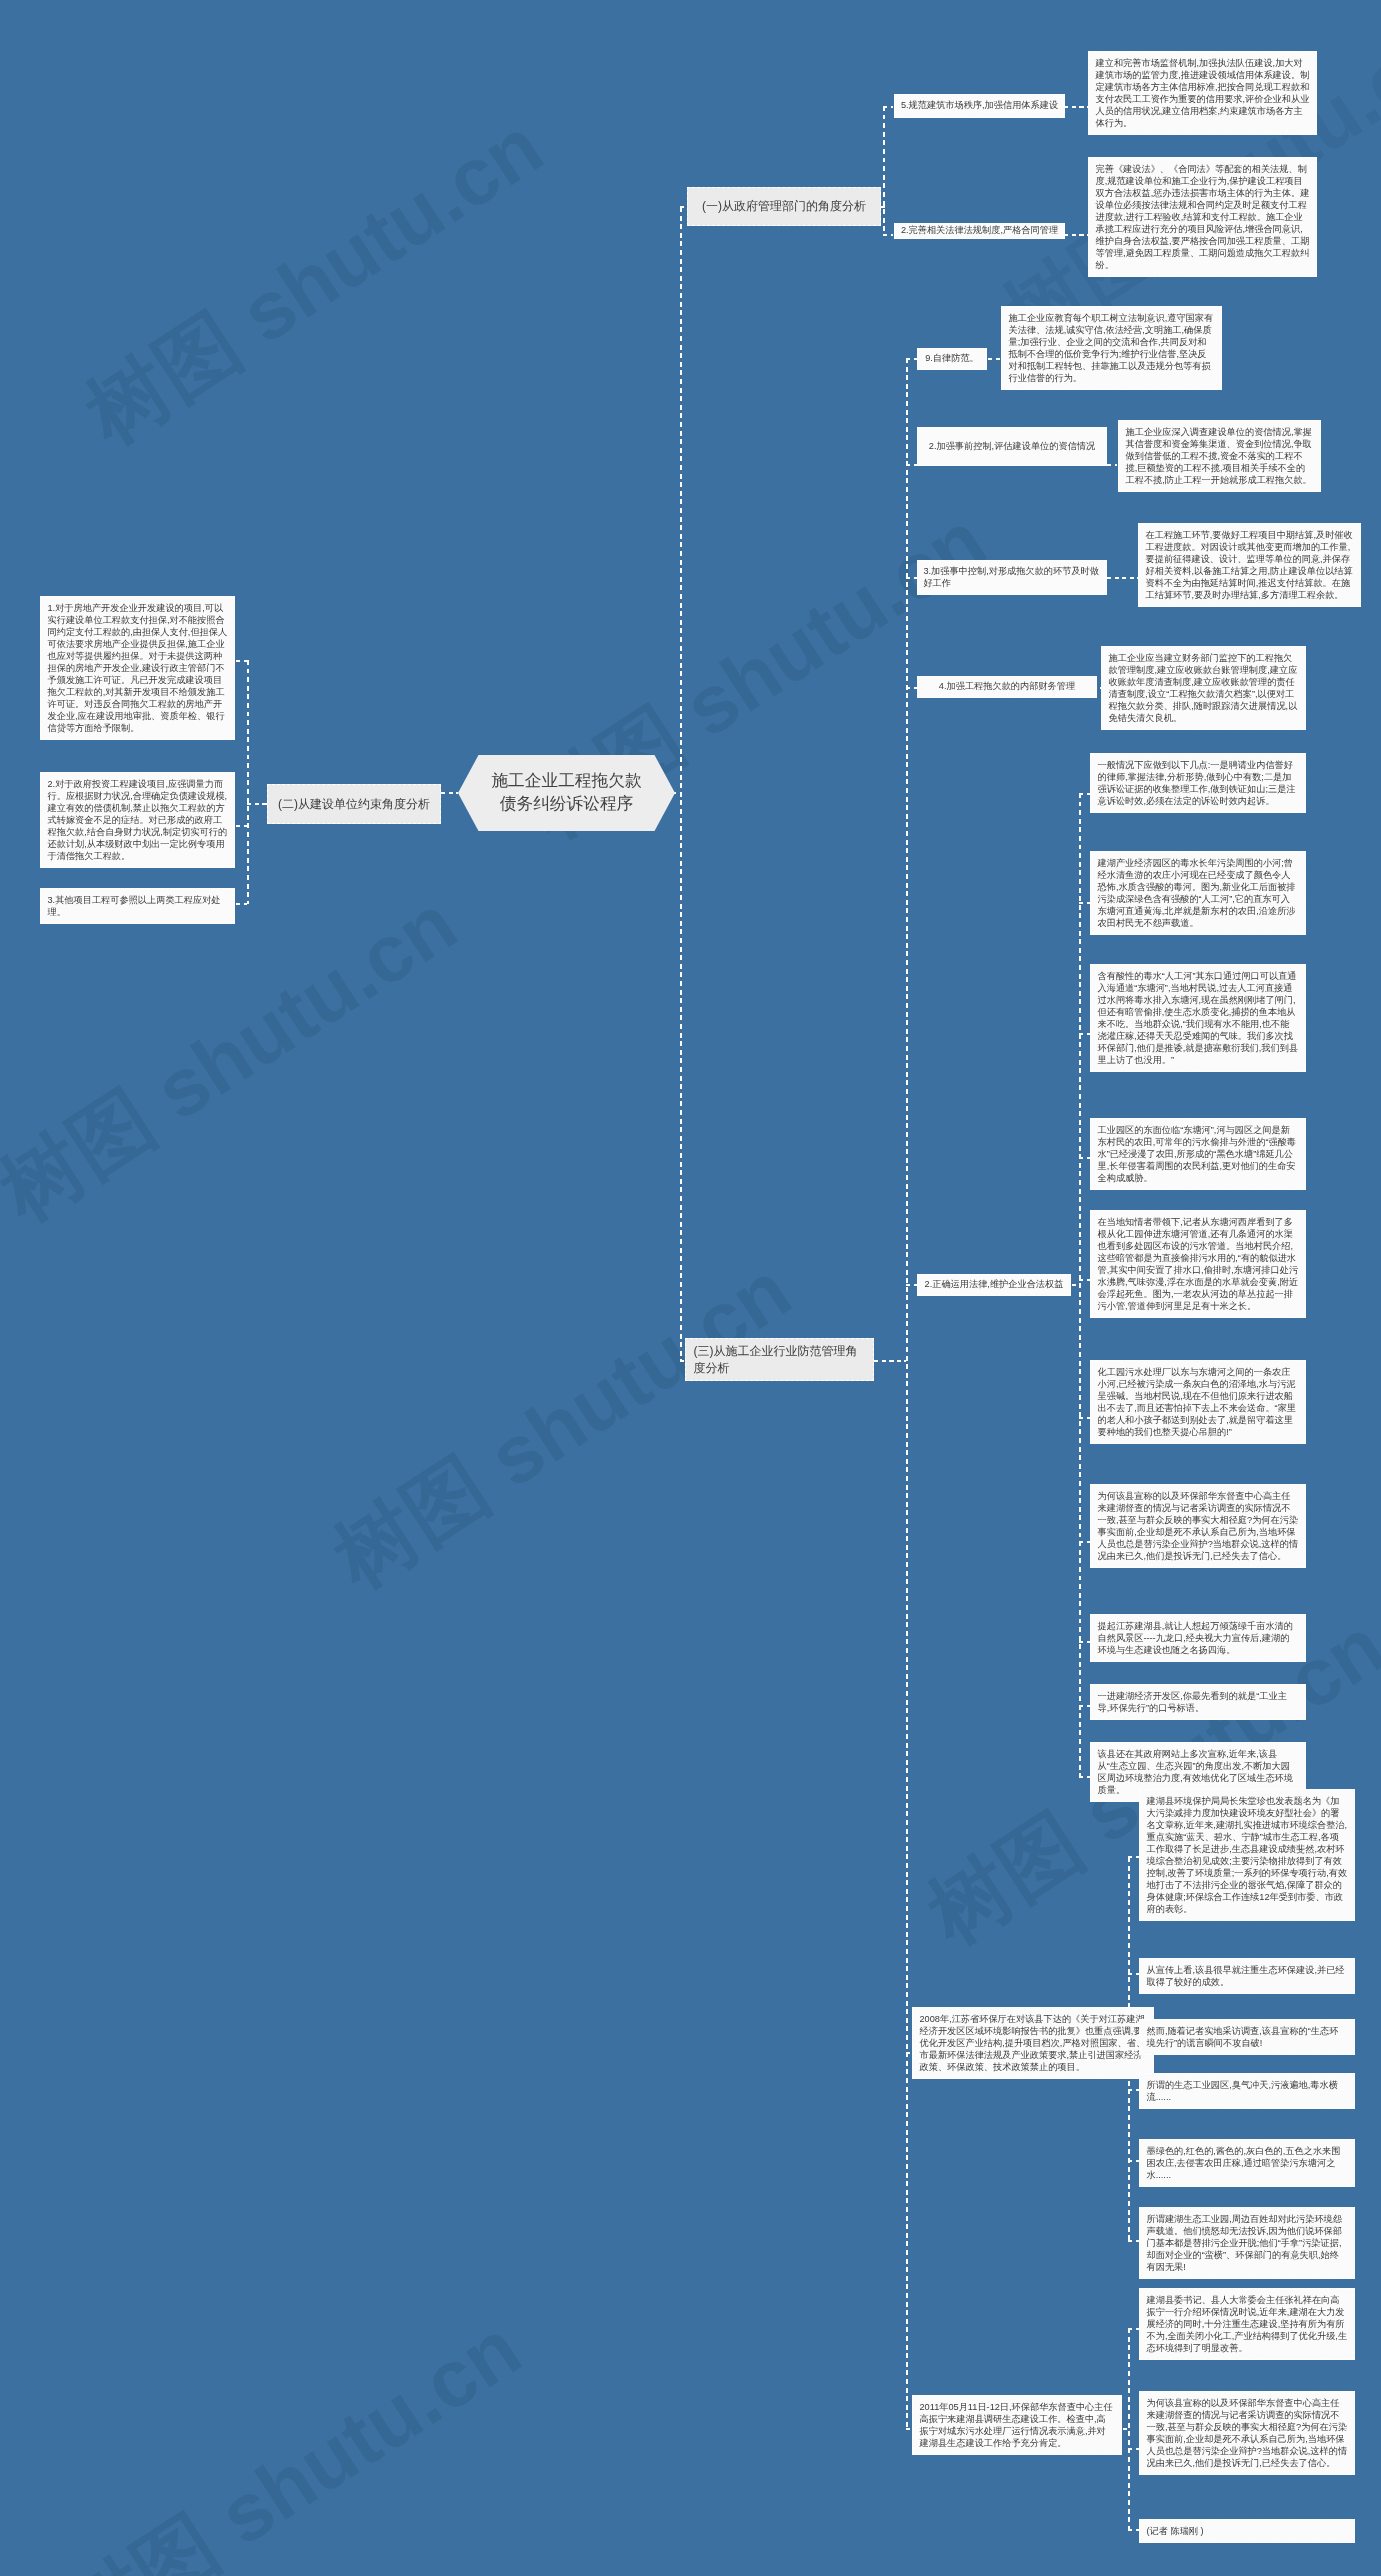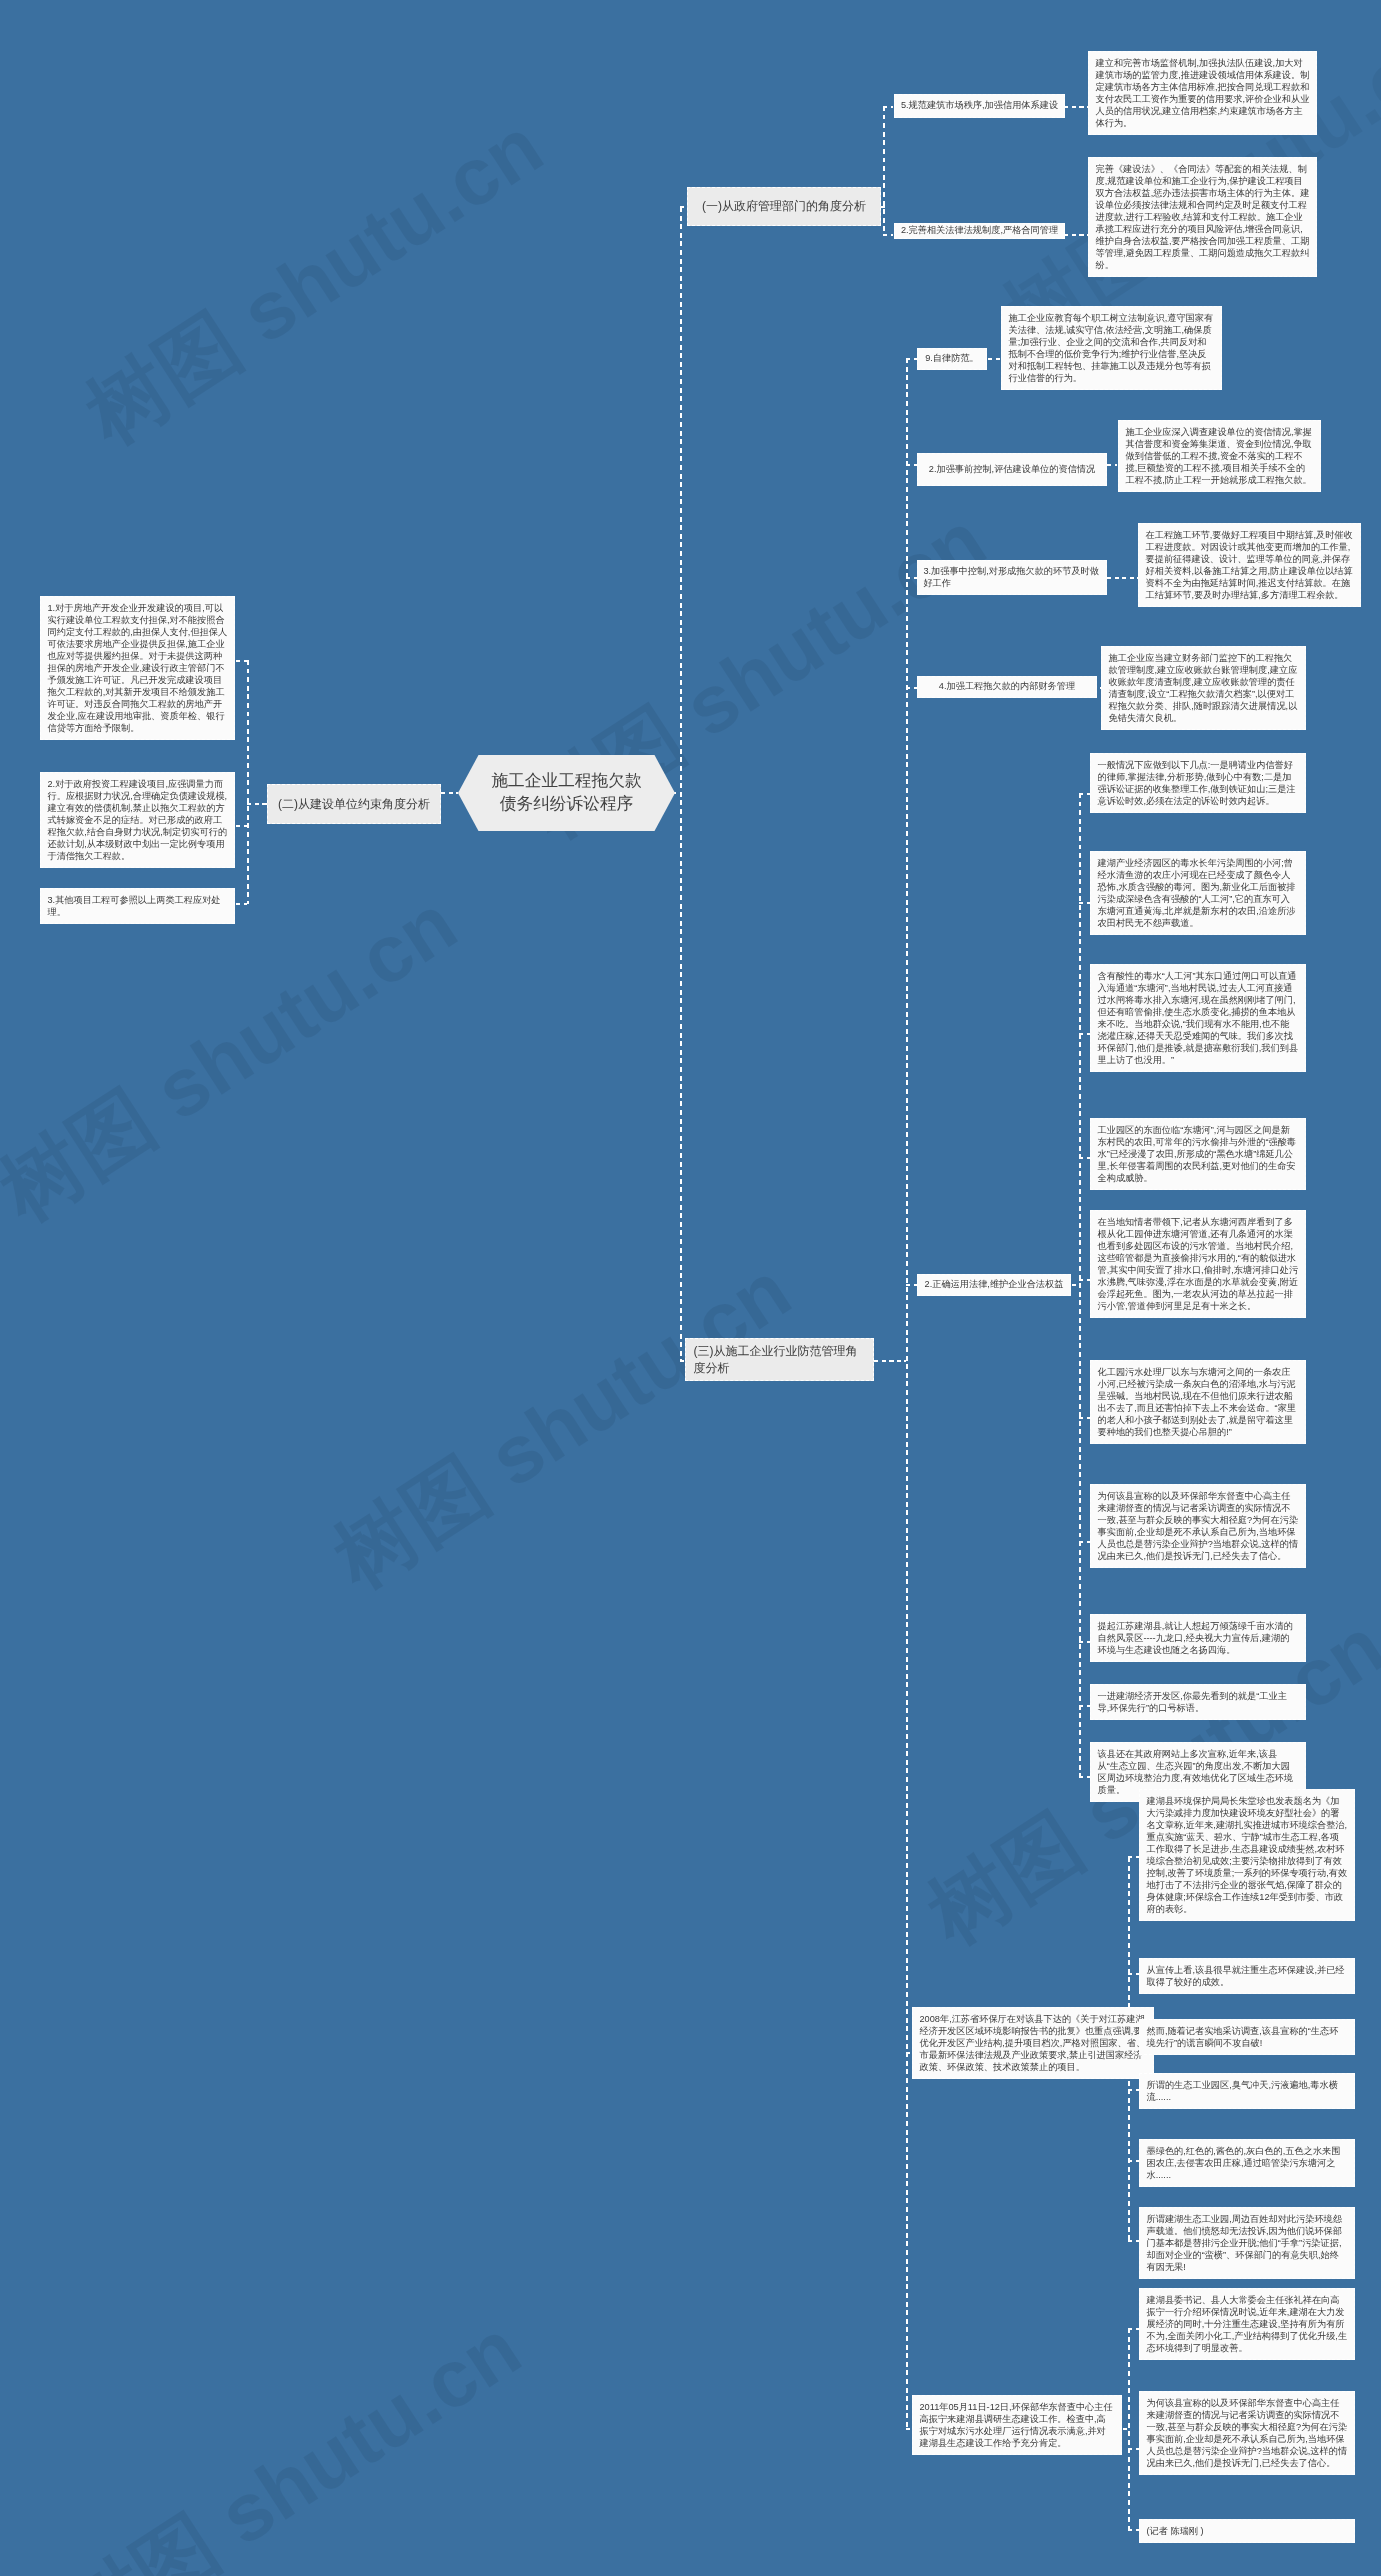--- a/index.html
+++ b/index.html
@@ -149,21 +149,21 @@
 <div class="node big" style="left:267px;top:784px;width:174px;height:40px">(二)从建设单位约束角度分析</div>
 <div class="node txt" style="left:40px;top:596px;width:195px">1.对于房地产开发企业开发建设的项目,可以实行建设单位工程款支付担保,对不能按照合同约定支付工程款的,由担保人支付,但担保人可依法要求房地产企业提供反担保,施工企业也应对等提供履约担保。对于未提供这两种担保的房地产开发企业,建设行政主管部门不予颁发施工许可证。凡已开发完成建设项目拖欠工程款的,对其新开发项目不给颁发施工许可证。对违反合同拖欠工程款的房地产开发企业,应在建设用地审批、资质年检、银行信贷等方面给予限制。</div>
 <div class="node txt" style="left:40px;top:772px;width:195px">2.对于政府投资工程建设项目,应强调量力而行。应根据财力状况,合理确定负债建设规模,建立有效的偿债机制,禁止以拖欠工程款的方式转嫁资金不足的症结。对已形成的政府工程拖欠款,结合自身财力状况,制定切实可行的还款计划,从本级财政中划出一定比例专项用于清偿拖欠工程款。</div>
 <div class="node txt" style="left:40px;top:888px;width:195px">3.其他项目工程可参照以上两类工程应对处理。</div>
 
 <div class="node big" style="left:685px;top:1338px;width:189px;height:43px">(三)从施工企业行业防范管理角度分析</div>
 
 <div class="node lbl" style="left:917px;top:348px;width:70px;height:21.6px">9.自律防范。</div>
 <div class="node txt" style="left:1001px;top:306px;width:221px">施工企业应教育每个职工树立法制意识,遵守国家有关法律、法规,诚实守信,依法经营,文明施工,确保质量;加强行业、企业之间的交流和合作,共同反对和抵制不合理的低价竞争行为;维护行业信誉,坚决反对和抵制工程转包、挂靠施工以及违规分包等有损行业信誉的行为。</div>
 
-<div class="node lbl" style="left:917px;top:453px;width:190px;height:33px">2.加强事前控制,评估建设单位的资信情况</div>
+<div class="node lbl" style="left:917px;top:427px;width:190px;height:39px">2.加强事前控制,评估建设单位的资信情况</div>
 <div class="node txt" style="left:1118px;top:420px;width:203px">施工企业应深入调查建设单位的资信情况,掌握其信誉度和资金筹集渠道、资金到位情况,争取做到信誉低的工程不揽,资金不落实的工程不揽,巨额垫资的工程不揽,项目相关手续不全的工程不揽,防止工程一开始就形成工程拖欠款。</div>
 
 <div class="node lbl" style="left:917px;top:560px;width:190px;height:35px">3.加强事中控制,对形成拖欠款的环节及时做好工作</div>
 <div class="node txt" style="left:1138px;top:523px;width:223px">在工程施工环节,要做好工程项目中期结算,及时催收工程进度款。对因设计或其他变更而增加的工作量,要提前征得建设、设计、监理等单位的同意,并保存好相关资料,以备施工结算之用,防止建设单位以结算资料不全为由拖延结算时间,推迟支付结算款。在施工结算环节,要及时办理结算,多方清理工程余款。</div>
 
 <div class="node lbl" style="left:917px;top:676px;width:180px;height:21.6px">4.加强工程拖欠款的内部财务管理</div>
 <div class="node txt" style="left:1101px;top:646px;width:205px">施工企业应当建立财务部门监控下的工程拖欠款管理制度,建立应收账款台账管理制度,建立应收账款年度清查制度,建立应收账款管理的责任清查制度,设立“工程拖欠款清欠档案”,以便对工程拖欠款分类、排队,随时跟踪清欠进展情况,以免错失清欠良机。</div>
 
 <div class="node lbl" style="left:917px;top:1274px;width:154px;height:21.6px">2.正确运用法律,维护企业合法权益</div>
 <div class="node txt" style="left:1090px;top:753px;width:216px">一般情况下应做到以下几点:一是聘请业内信誉好的律师,掌握法律,分析形势,做到心中有数;二是加强诉讼证据的收集整理工作,做到铁证如山;三是注意诉讼时效,必须在法定的诉讼时效内起诉。</div>

